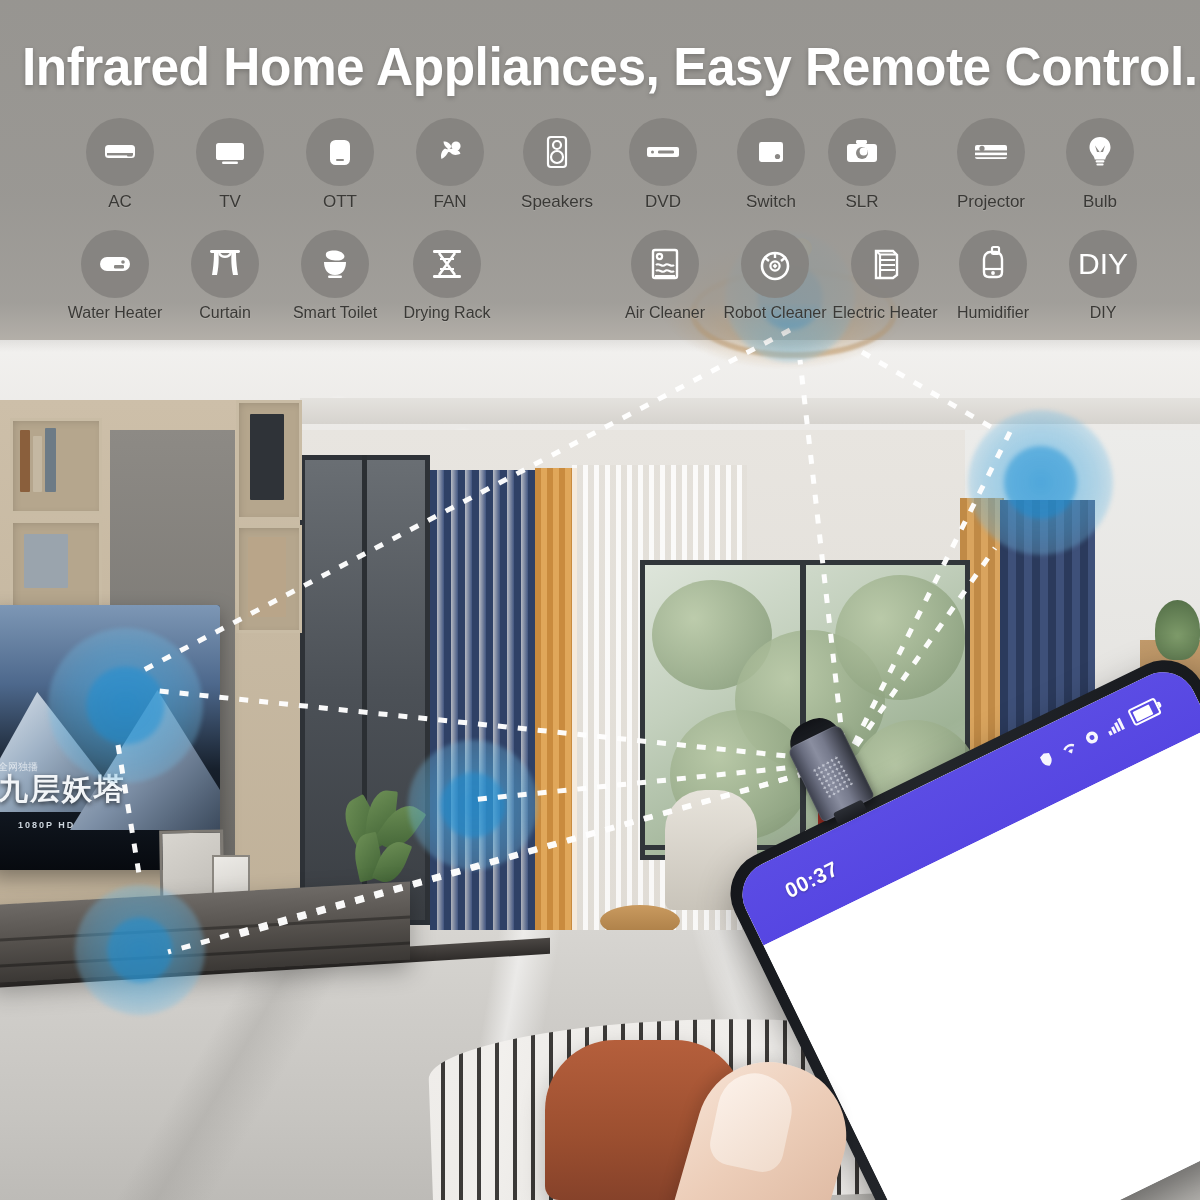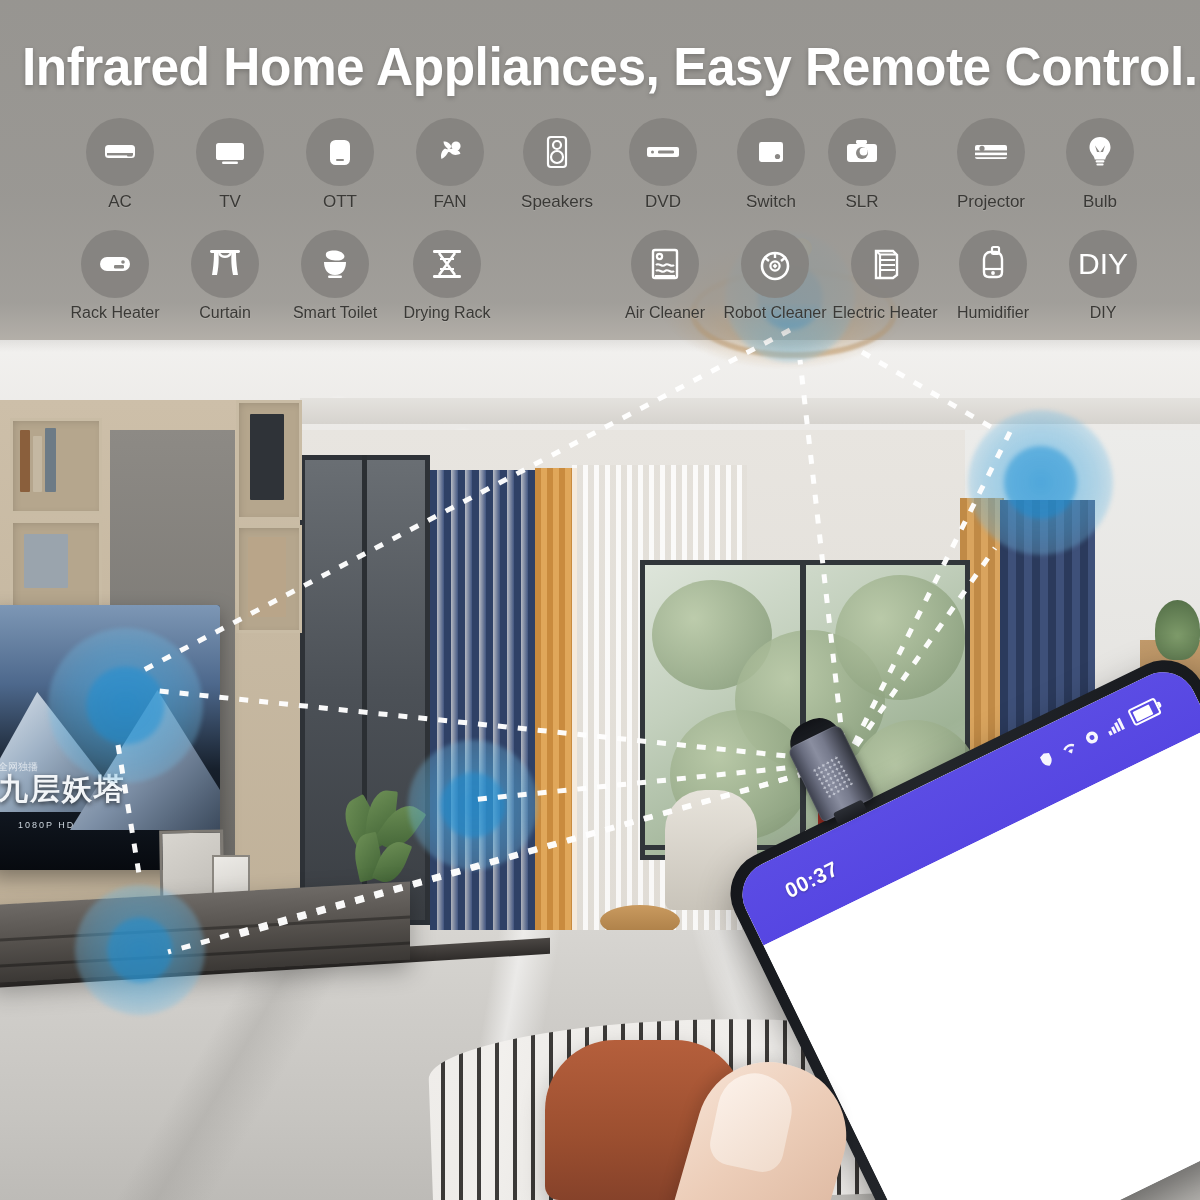--- a/index.html
+++ b/index.html
@@ -74,21 +74,21 @@
     background:linear-gradient(135deg,#e9eef4 0%,#9fb2c6 45%,#4b5d74 100%);
     clip-path:polygon(0% 100%, 42% 0%, 100% 100%); }
   .tv-mtn2 { position:absolute; left:80px; bottom:40px; width:175px; height:140px;
     background:linear-gradient(135deg,#cfd9e4 0%,#7d8fa6 50%,#2f3d4f 100%);
     clip-path:polygon(0% 100%, 50% 0%, 100% 100%); }
   .tv-cn {
     position:absolute; left:8px; bottom:60px; color:#f2f5f8; font-size:30px;
     font-weight:bold; letter-spacing:2px; text-shadow:0 2px 5px rgba(0,0,0,.7);
     font-family:"DejaVu Sans", sans-serif;
   }
-  .tv-sub { position:absolute; left:28px; bottom:40px; color:#cdd6de; font-size:9px; letter-spacing:2px; }
+  .tv-sub { position:absolute; left:28px; bottom:40px; color:#cdd6de; font-size:9px; letter-spacing:2px;font-weight:bold; }
   .tv-tag { position:absolute; left:8px; bottom:96px; color:#e8edf2; font-size:10px; opacity:.85; }
 
   .console {
     position:absolute; left:-10px; top:905px; width:420px; height:78px;
     background:linear-gradient(180deg,#6e6a66 0%,#55514d 50%,#3b3835 100%);
     transform:skewY(-3.2deg); transform-origin:left top;
     box-shadow:0 10px 24px rgba(0,0,0,.3);
   }
   .console-line { position:absolute; left:0; width:100%; height:3px; background:rgba(0,0,0,.32); }
   .frame-art {
@@ -629,21 +629,21 @@
     <div class="icon-row" style="top:230px">
 
       <div class="icon-cell" style="left:60px">
         <div class="icon-circle">
           <svg width="40" height="40" viewBox="0 0 40 40">
             <rect x="5" y="13" width="30" height="14" rx="7" fill="#fff"></rect>
             <circle cx="28" cy="18" r="1.8" fill="#8a8885"></circle>
             <rect x="19" y="21" width="10" height="3.4" rx="1.2" fill="#8a8885"></rect>
           </svg>
         </div>
-        <div class="icon-label sm">Rack Heater</div>
+        <div class="icon-label sm">Water Heater</div>
       </div>
 
       <div class="icon-cell" style="left:170px">
         <div class="icon-circle">
           <svg width="40" height="40" viewBox="0 0 40 40">
             <rect x="5" y="6" width="30" height="3" rx="1.4" fill="#fff"></rect>
             <path d="M9 9c0 9 -1 16 -2 22h5c1.5 -7 2 -14 1.5 -22z" fill="#fff"></path>
             <path d="M31 9c0 9 1 16 2 22h-5c-1.5 -7 -2 -14 -1.5 -22z" fill="#fff"></path>
             <path d="M14 9c2.5 5 9.5 5 12 0" fill="none" stroke="#fff" stroke-width="2.4"></path>
           </svg>

